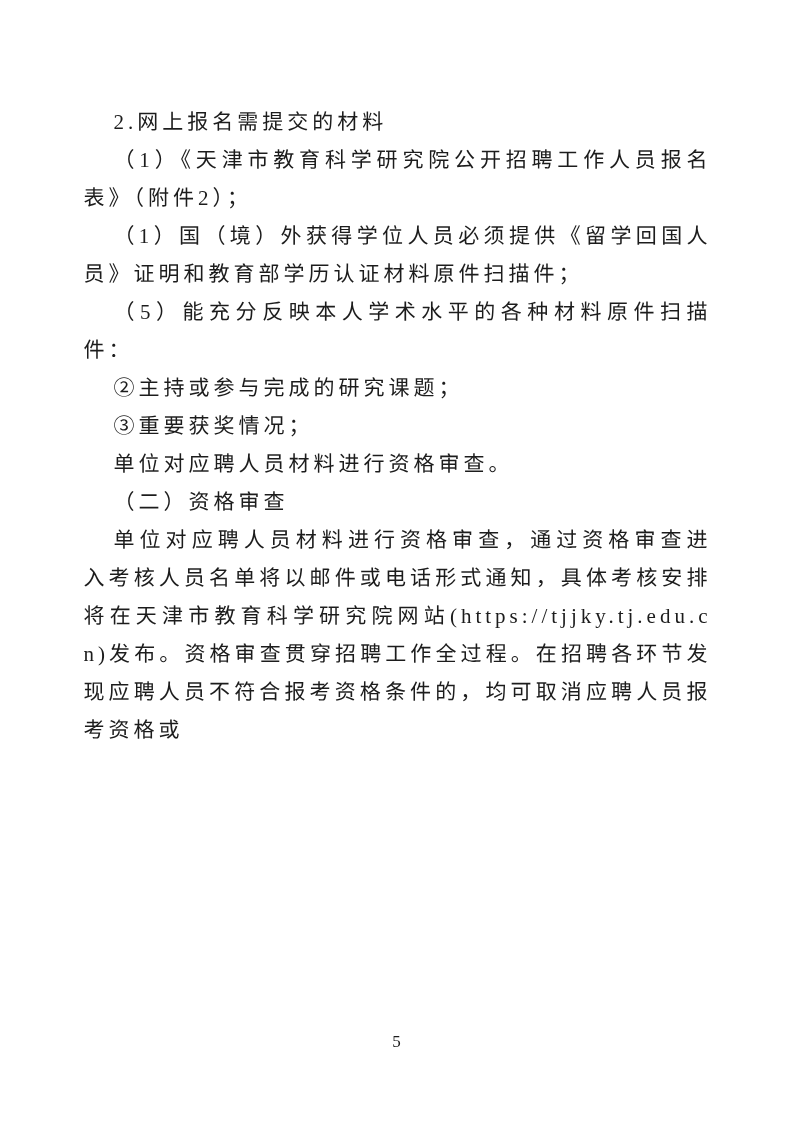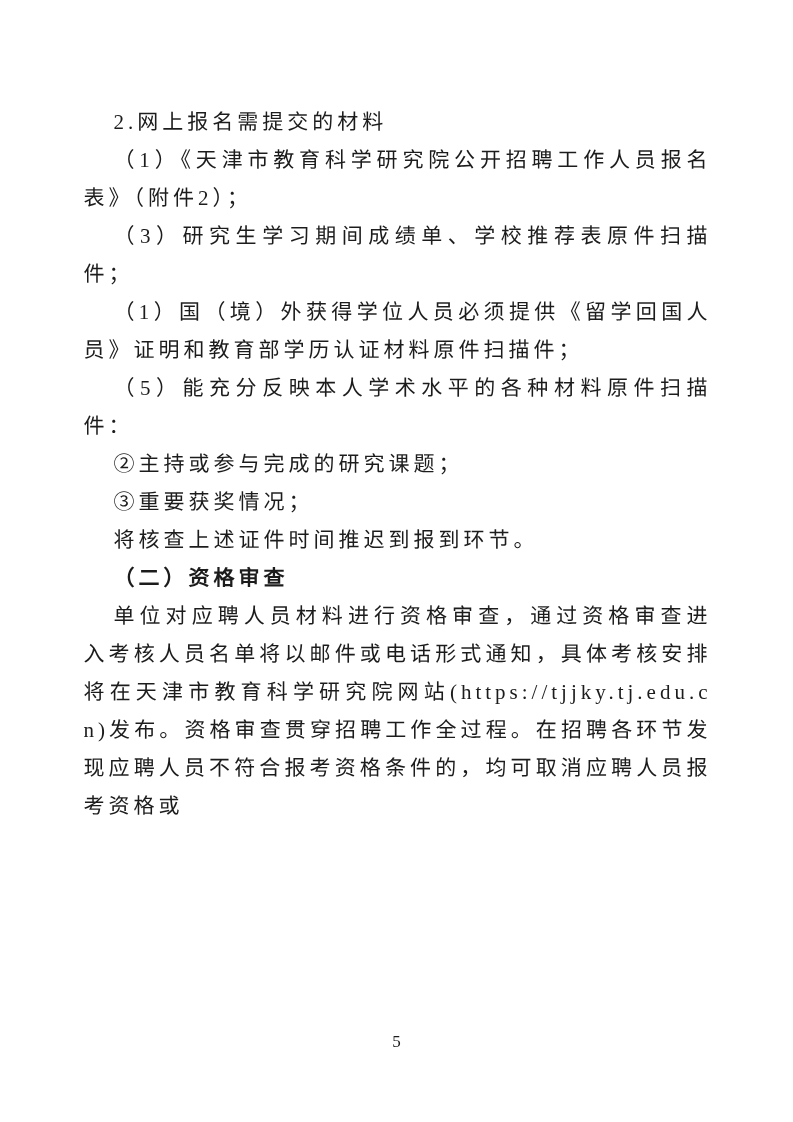--- a/index.html
+++ b/index.html
@@ -27,21 +27,21 @@
     margin: 0;
     font-size: 21px;
     line-height: 38px;
     letter-spacing: 4px;
     text-align: justify;
     text-justify: inter-character;
     text-indent: 30px;
     word-break: break-all;
   }
   .para.heading {
-    font-weight: bold;
+    font-weight: normal;
   }
   .page-footer {
     position: absolute;
     left: 0;
     top: 1032px;
     width: 100%;
     text-align: center;
   }
   .page-number {
     font-size: 17px;
@@ -50,25 +50,24 @@
   }
 </style>
 </head>
 <body>
 
 <div class="page">
   <main class="content" id="doc-content">
 
   <p class="para">2.网上报名需提交的材料</p>
       <p class="para">（1）《天津市教育科学研究院公开招聘工作人员报名表》（附件2）；</p>
-      <p class="para">（3）研究生学习期间成绩单、学校推荐表原件扫描件；</p>
       <p class="para">（1）国（境）外获得学位人员必须提供《留学回国人员》证明和教育部学历认证材料原件扫描件；</p>
       <p class="para">（5）能充分反映本人学术水平的各种材料原件扫描件：</p>
       <p class="para">②主持或参与完成的研究课题；</p>
       <p class="para">③重要获奖情况；</p>
-      <p class="para">将核查上述证件时间推迟到报到环节。</p>
+      <p class="para">单位对应聘人员材料进行资格审查。</p>
       <p class="para heading">（二）资格审查</p>
       <p class="para">单位对应聘人员材料进行资格审查，通过资格审查进入考核人员名单将以邮件或电话形式通知，具体考核安排将在天津市教育科学研究院网站(https://tjjky.tj.edu.cn)发布。资格审查贯穿招聘工作全过程。在招聘各环节发现应聘人员不符合报考资格条件的，均可取消应聘人员报考资格或</p>
     </main>
   <footer class="page-footer">
     <span class="page-number">5</span>
   </footer>
 </div>
 
 </body></html>

